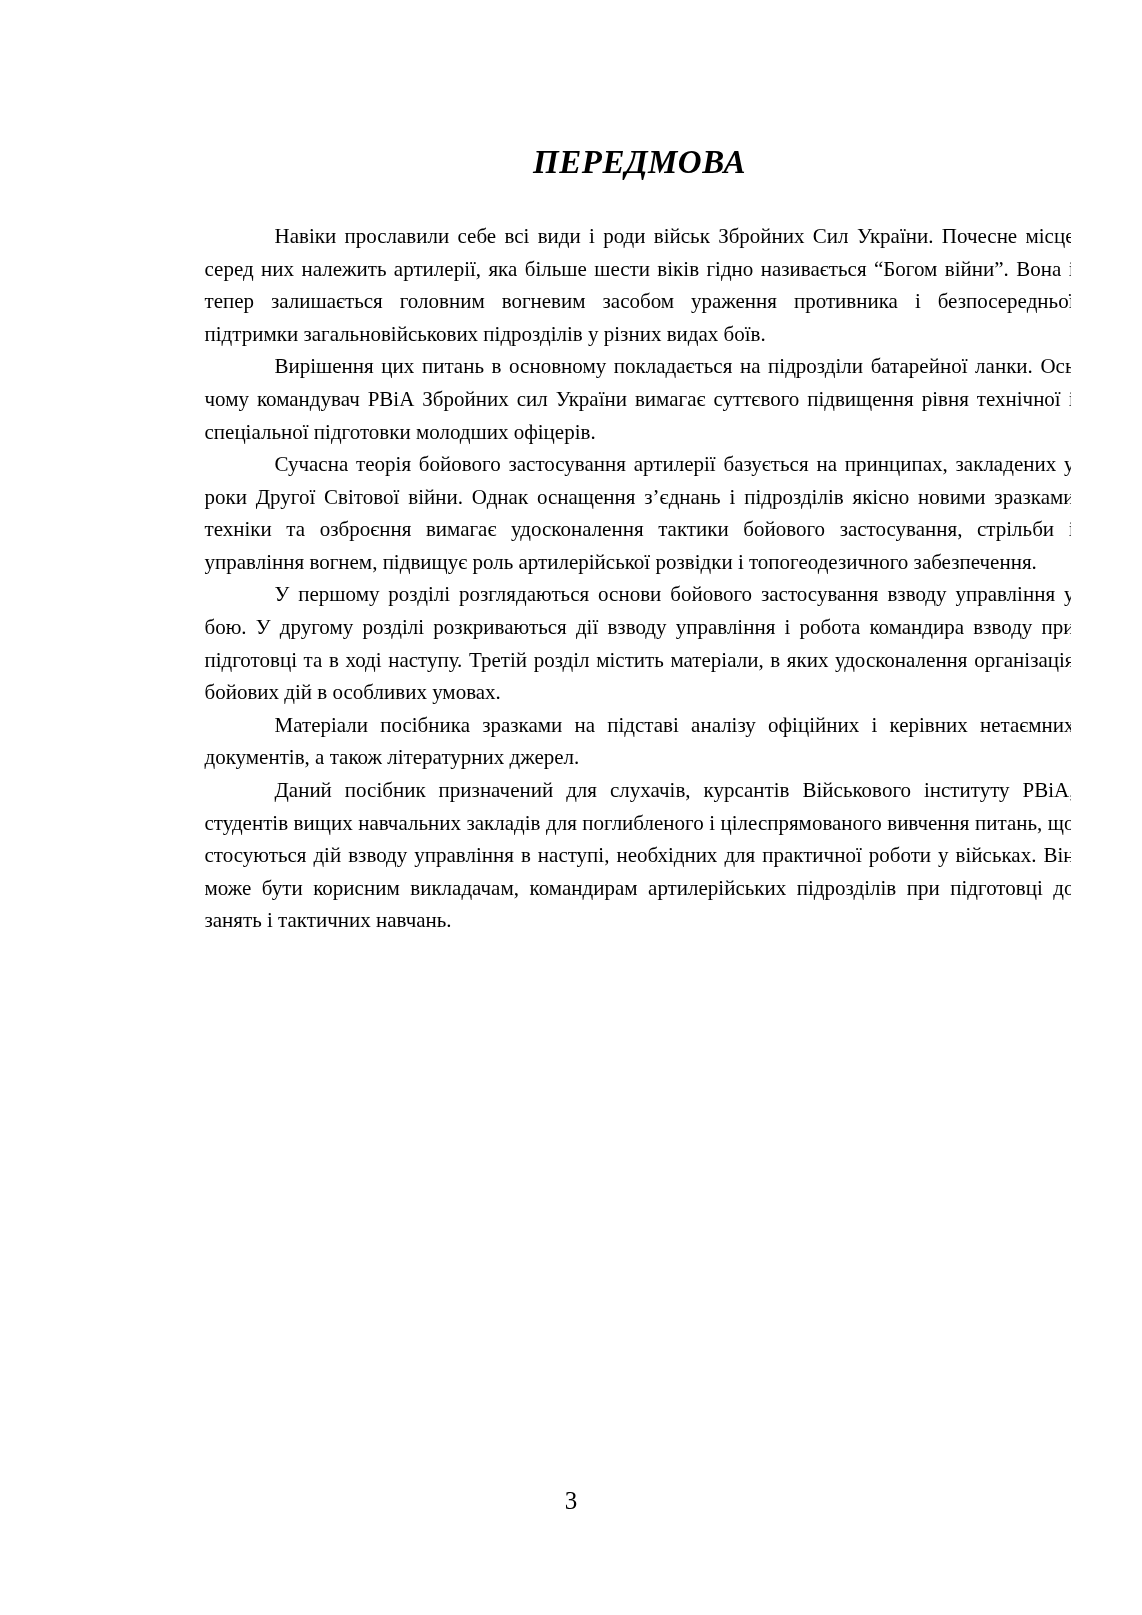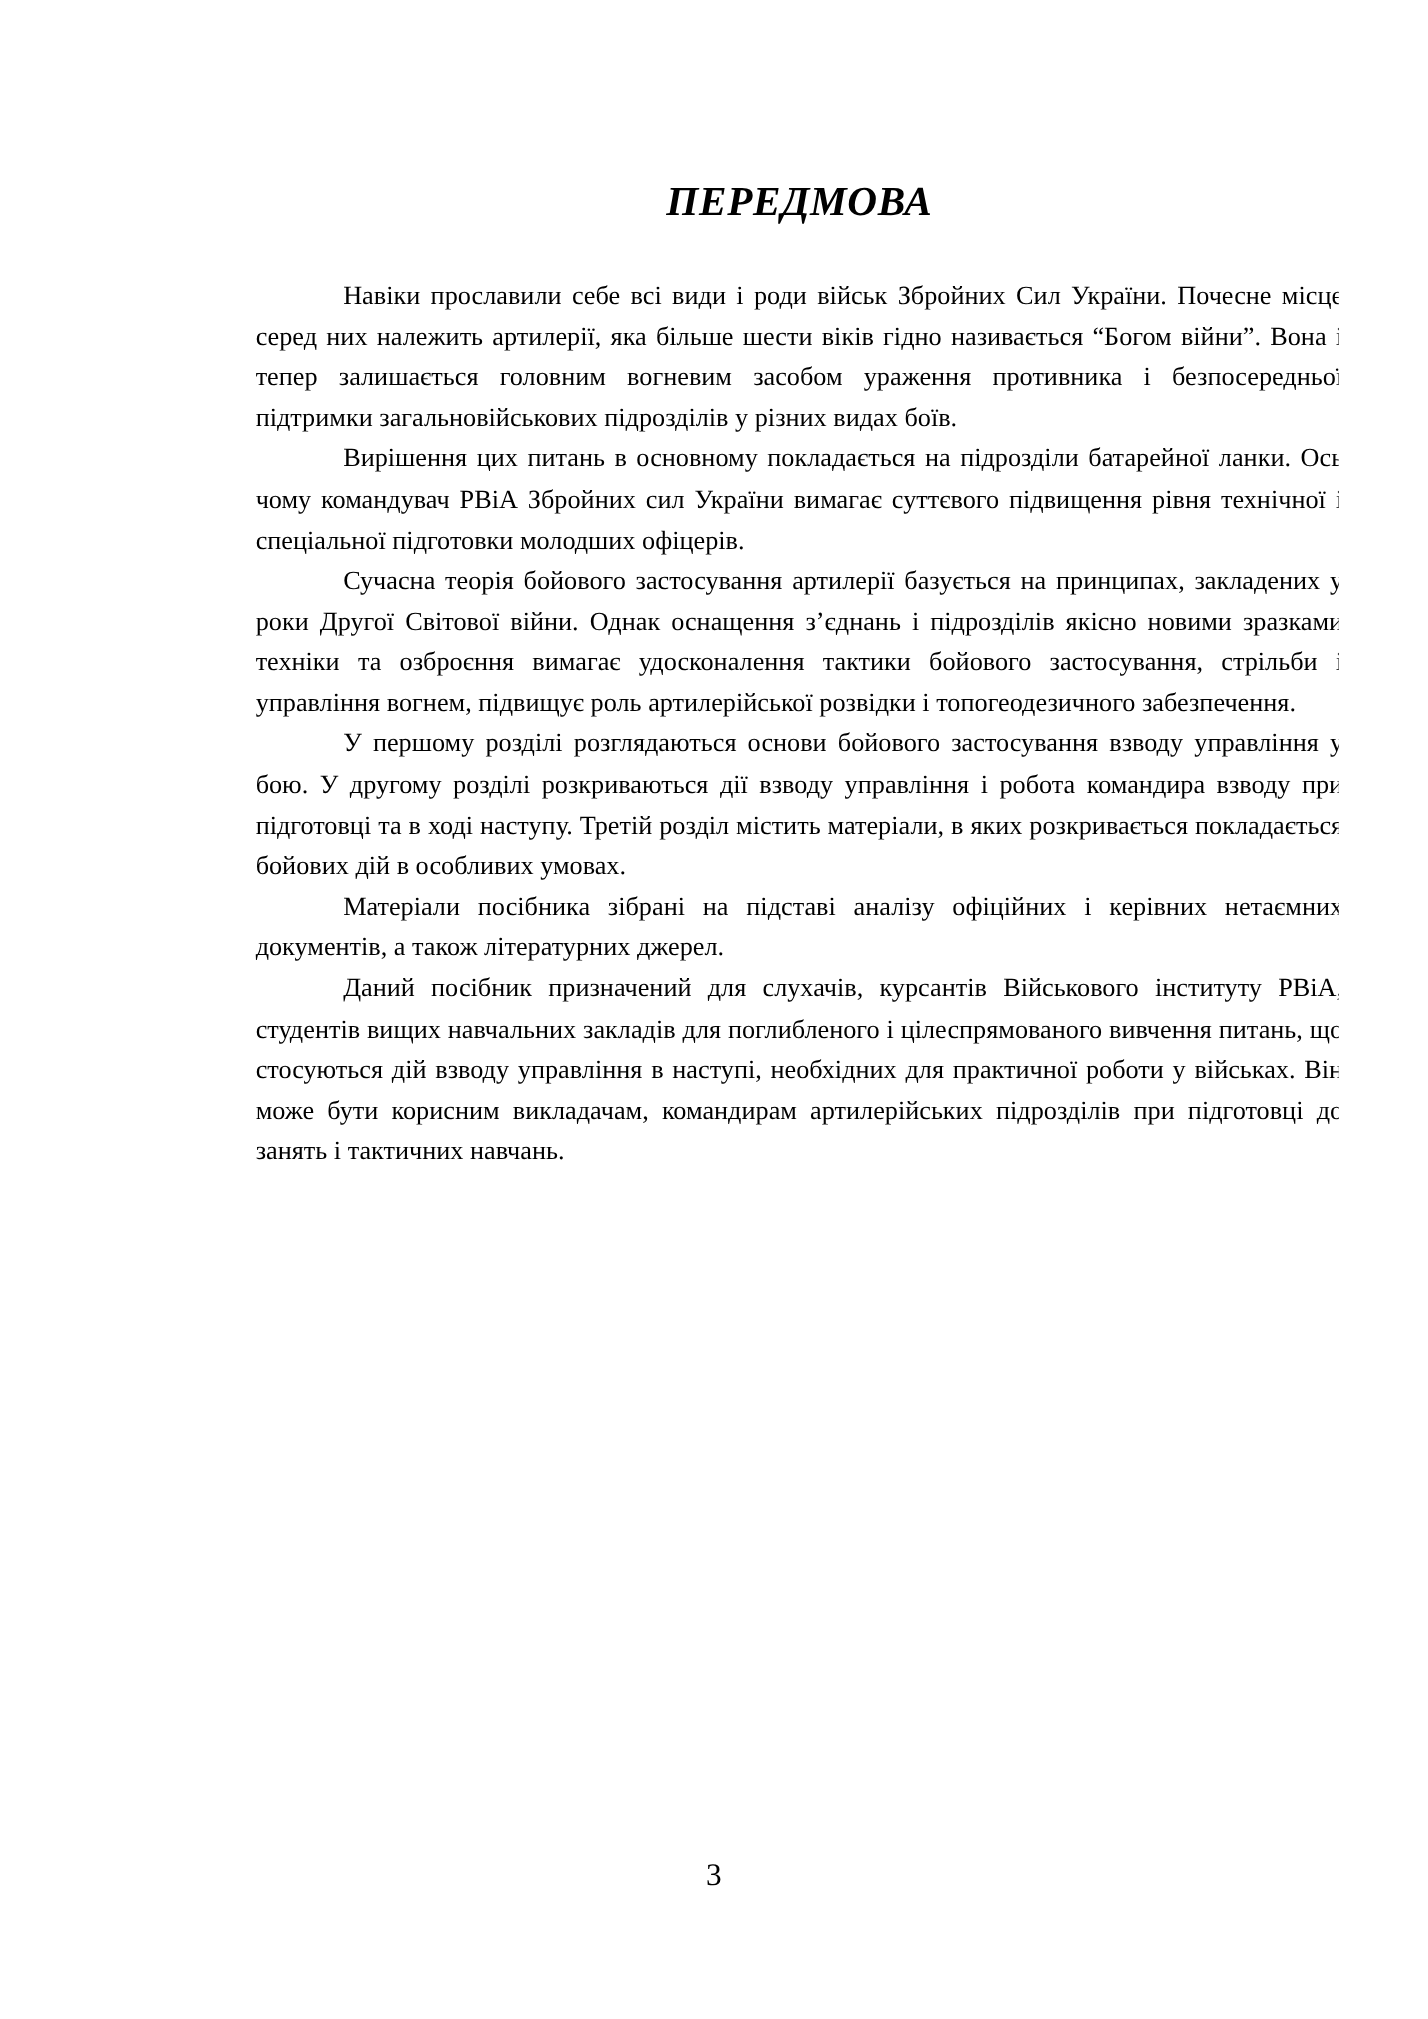--- a/index.html
+++ b/index.html
@@ -64,22 +64,22 @@
 <div class="page">
 
   <div class="content-area">
 
     <h1 class="doc-title">ПЕРЕДМОВА</h1>
 
     <div class="body-text">
       <p>Навіки прославили себе всі види і роди військ Збройних Сил України. Почесне місце серед них належить артилерії, яка більше шести віків гідно називається “Богом війни”. Вона і тепер залишається головним вогневим засобом ураження противника і безпосередньої підтримки загальновійськових підрозділів у різних видах боїв.</p>
       <p>Вирішення цих питань в основному покладається на підрозділи батарейної ланки. Ось чому командувач РВіА Збройних сил України вимагає суттєвого підвищення рівня технічної і спеціальної підготовки молодших офіцерів.</p>
       <p>Сучасна теорія бойового застосування артилерії базується на принципах, закладених у роки Другої Світової війни. Однак оснащення з’єднань і підрозділів якісно новими зразками техніки та озброєння вимагає удосконалення тактики бойового застосування, стрільби і управління вогнем, підвищує роль артилерійської розвідки і топогеодезичного забезпечення.</p>
-      <p>У першому розділі розглядаються основи бойового застосування взводу управління у бою. У другому розділі розкриваються дії взводу управління і робота командира взводу при підготовці та в ході наступу. Третій розділ містить матеріали, в яких розкривається покладається бойових дій в особливих умовах.</p>
-      <p>Матеріали посібника зібрані на підставі аналізу офіційних і керівних нетаємних документів, а також літературних джерел.</p>
+      <p>У першому розділі розглядаються основи бойового застосування взводу управління у бою. У другому розділі розкриваються дії взводу управління і робота командира взводу при підготовці та в ході наступу. Третій розділ містить матеріали, в яких удосконалення організація бойових дій в особливих умовах.</p>
+      <p>Матеріали посібника зразками на підставі аналізу офіційних і керівних нетаємних документів, а також літературних джерел.</p>
       <p>Даний посібник призначений для слухачів, курсантів Військового інституту РВіА, студентів вищих навчальних закладів для поглибленого і цілеспрямованого вивчення питань, що стосуються дій взводу управління в наступі, необхідних для практичної роботи у військах. Він може бути корисним викладачам, командирам артилерійських підрозділів при підготовці до занять і тактичних навчань.</p>
     </div>
 
   </div>
 
   <div class="page-number">3</div>
 
 </div>
 
 </body></html>

